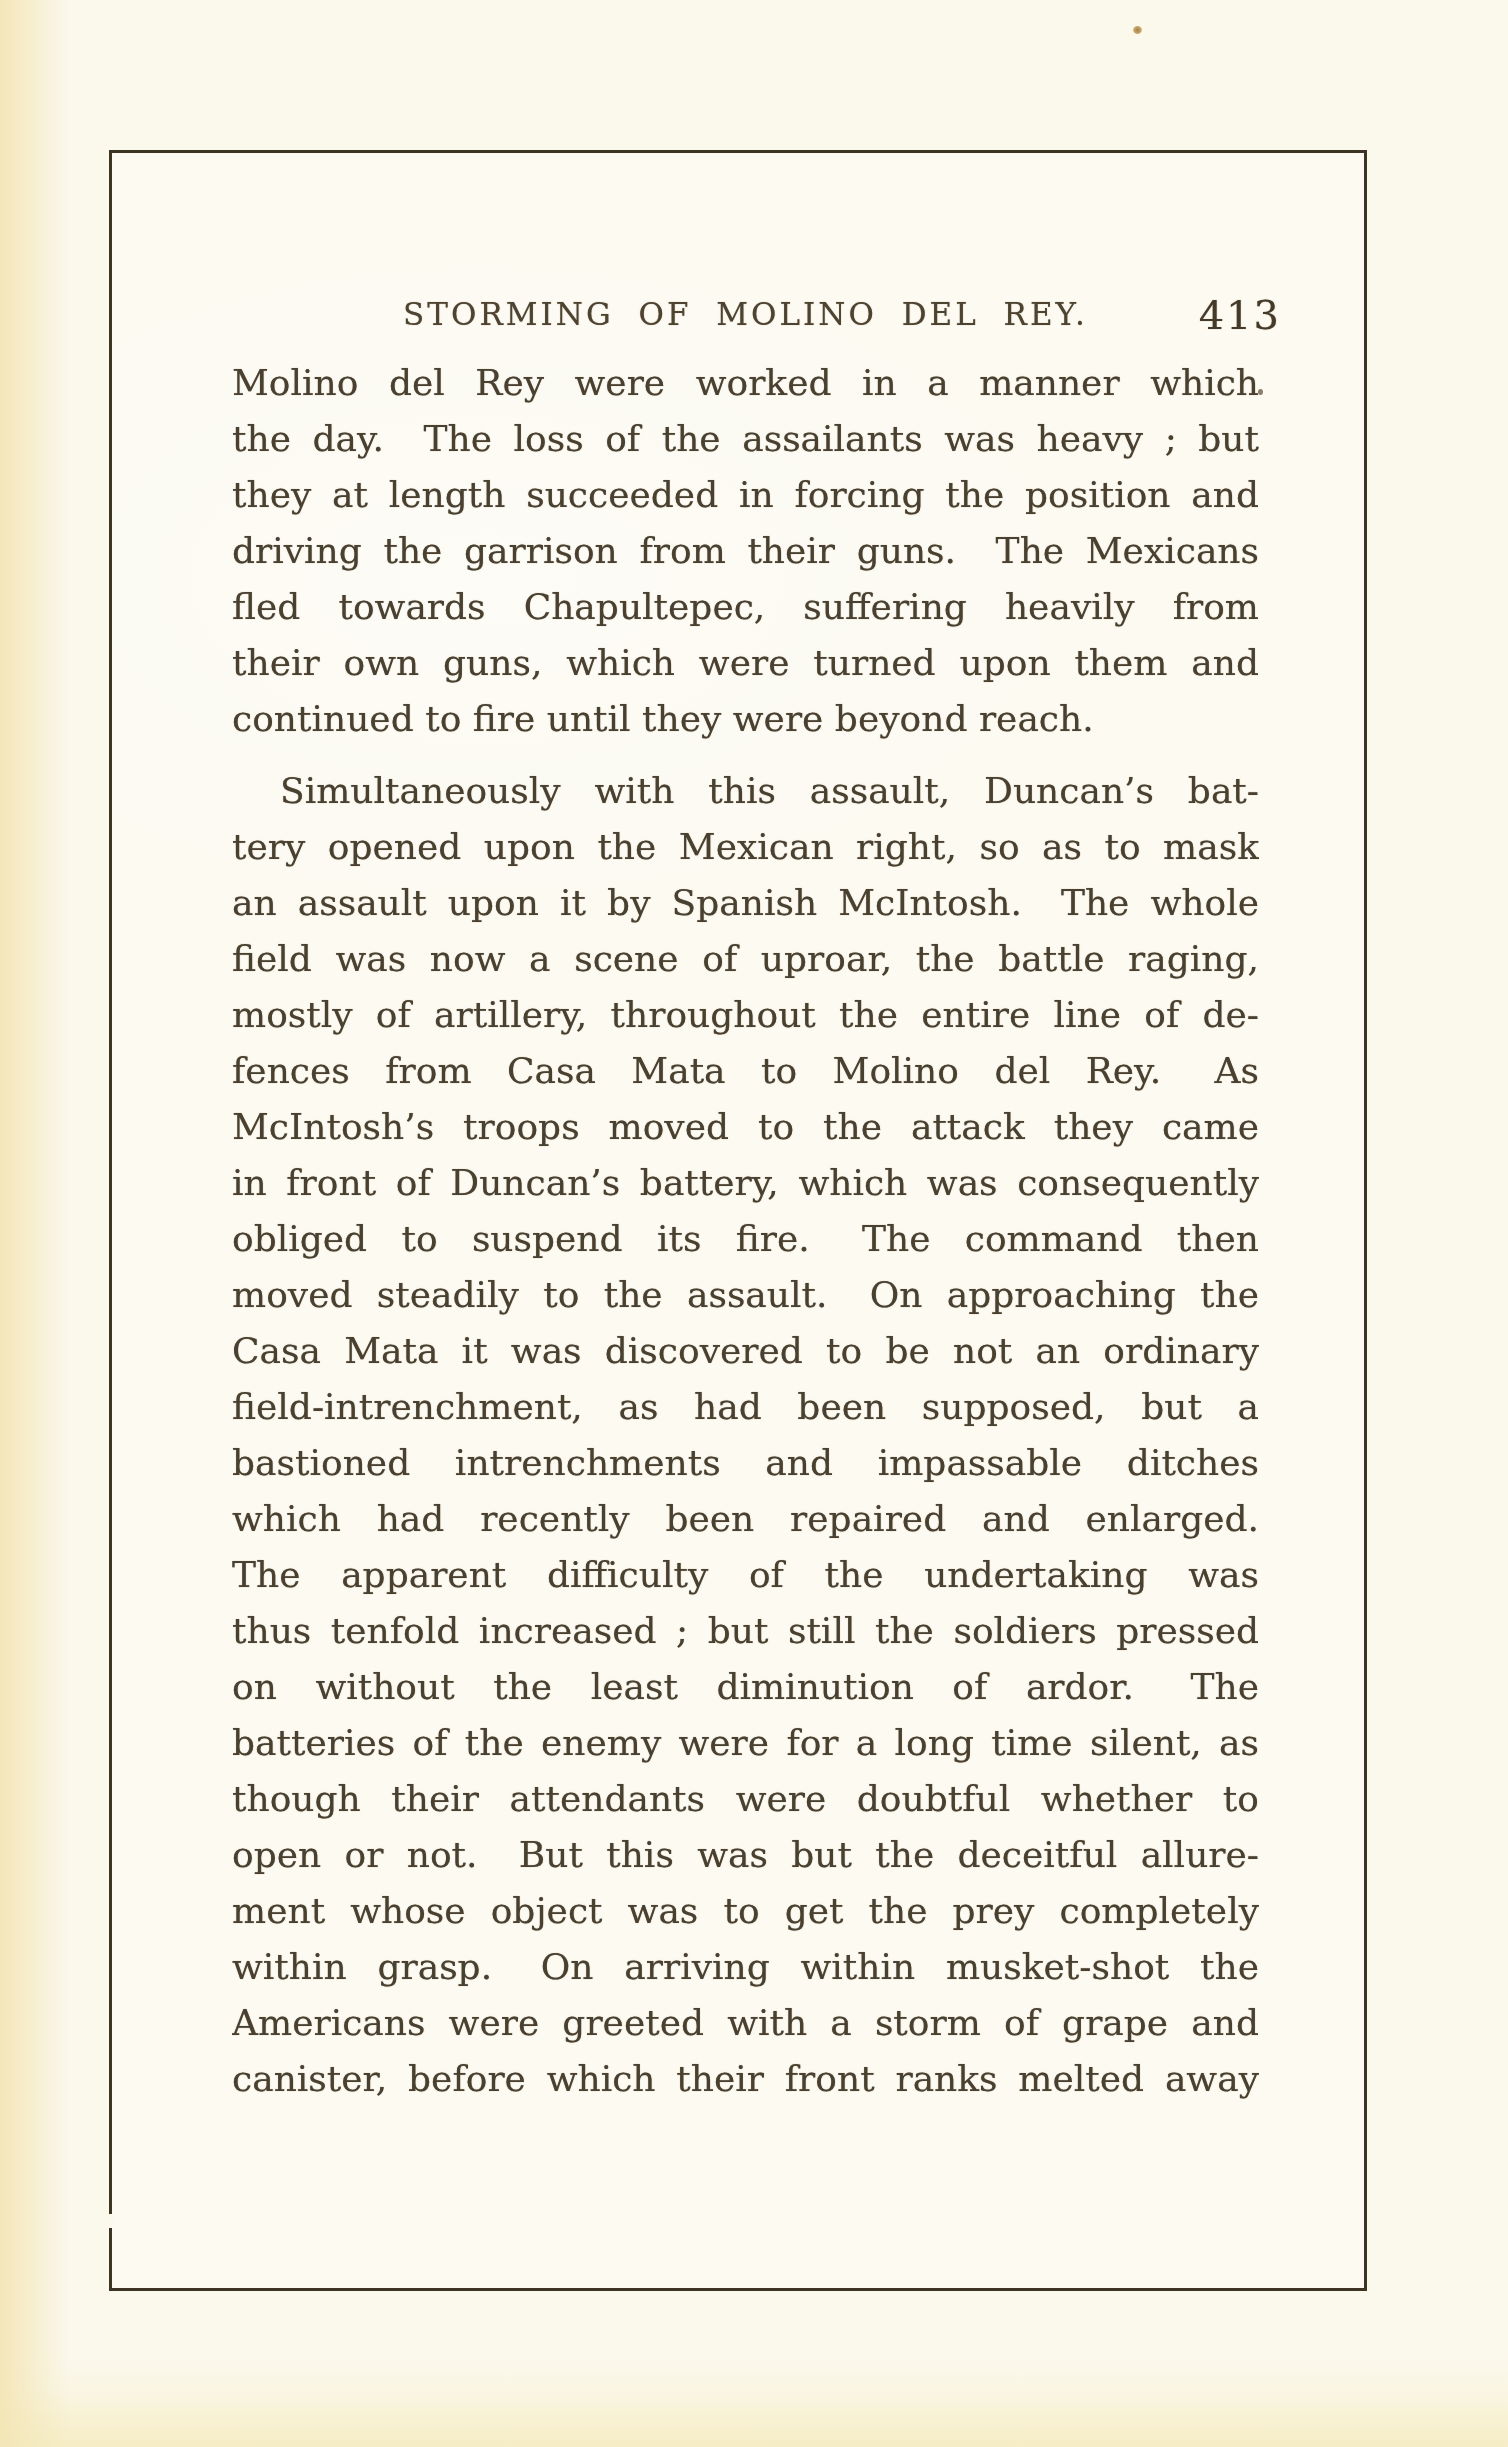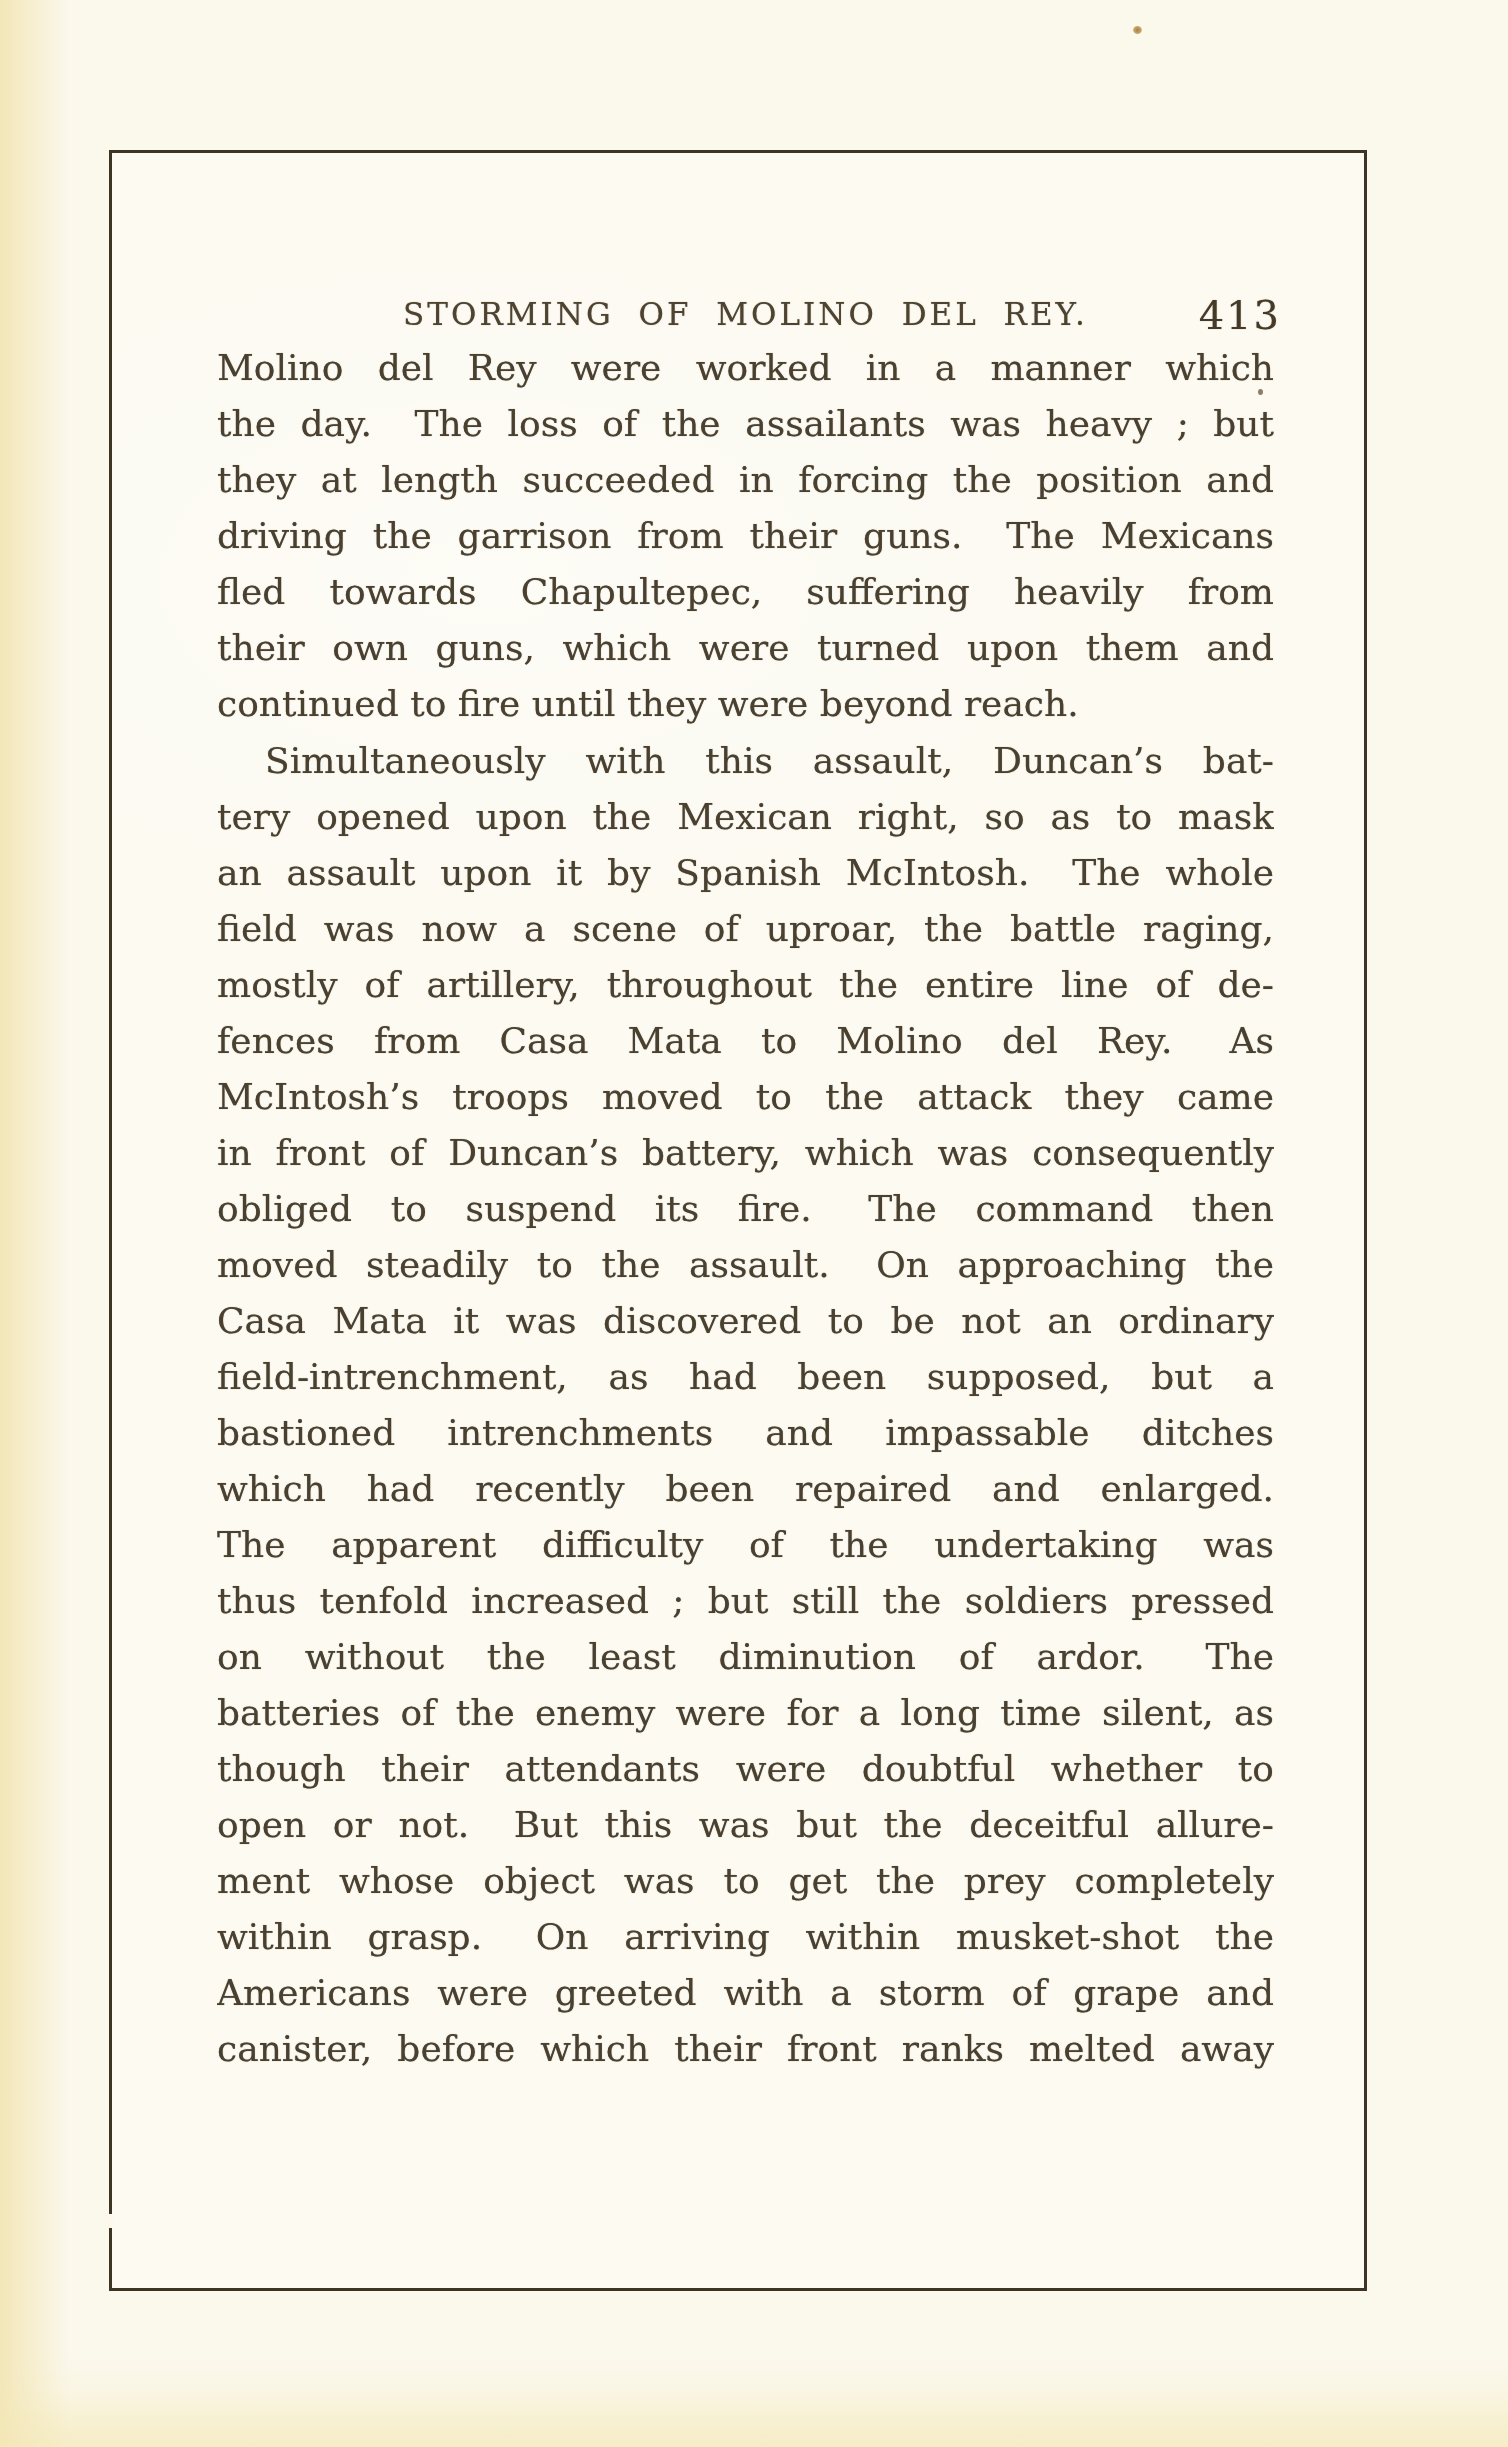--- a/index.html
+++ b/index.html
@@ -75,21 +75,21 @@
   }
   .text-column {
     position: absolute;
     left: 104px;
     top: 186px;
     width: 1059px;
     color: #4a4030;
     font-size: 36px;
     text-shadow: 0 0 0.9px rgba(74,64,48,0.6);
   }
-  .paragraph { margin: 1px; }
+  .paragraph { margin: 16px; }
   .line {
     line-height: 56px;
     height: 56px;
     text-align: justify;
     text-align-last: justify;
     overflow: hidden;
   }
   .line.indent { text-indent: 48px; }
   .line.flush { text-align-last: left; }
   

